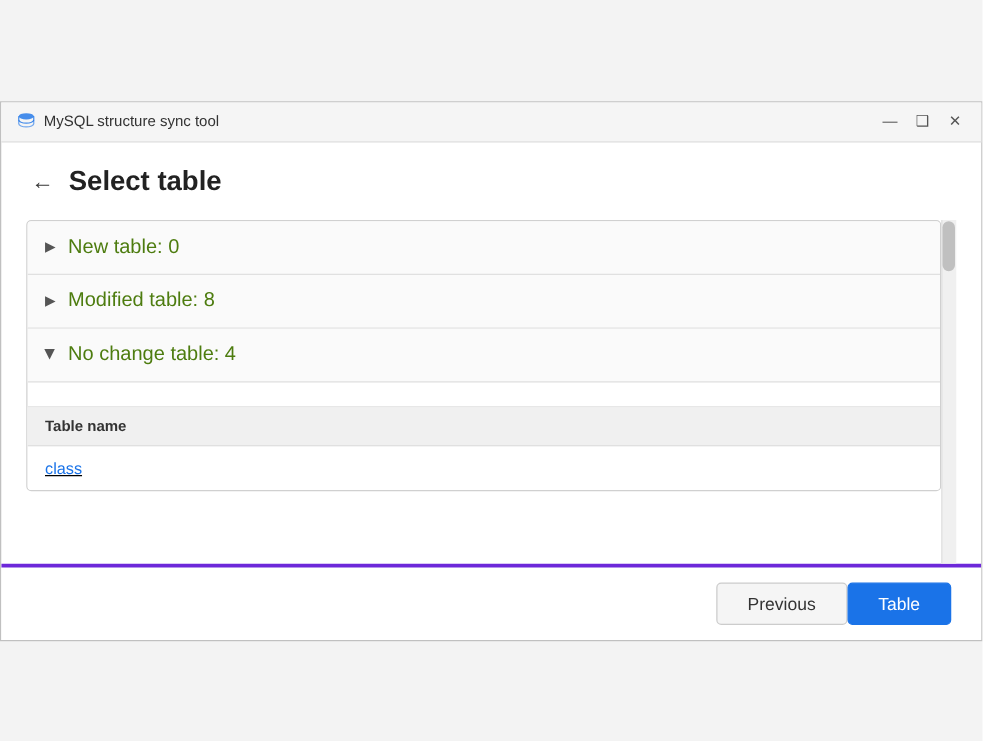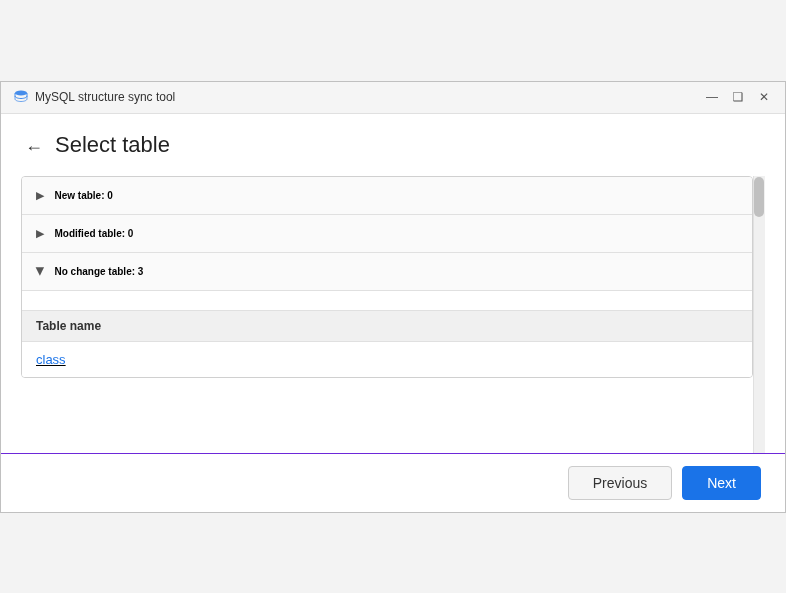--- a/index.html
+++ b/index.html
@@ -82,21 +82,21 @@
 
     .back-arrow {
       font-size: 18px;
       color: #333;
       cursor: pointer;
       line-height: 1;
     }
 
     .page-title {
       font-size: 22px;
-      font-weight: 400;
+      font-weight: 700;
       color: #222;
     }
 
     .table-container {
       border: 1px solid #d0d0d0;
       border-radius: 4px;
       overflow: hidden;
       margin-right: 12px;
     }
 
@@ -119,23 +119,22 @@
       color: #555;
       margin-right: 10px;
       transition: transform 0.2s;
     }
 
     .chevron.open {
       transform: rotate(90deg);
     }
 
     .section-label {
-      font-size: 10px;
-      color: #000000;
-      font-weight: bold;
+      font-size: 16px;
+      color: #4d7c0f;
     }
 
     .sub-table {
       border-top: 1px solid #e0e0e0;
       background: #fff;
       margin-top: 19px;
     }
 
     .sub-table-header {
       display: grid;
@@ -166,22 +165,21 @@
     .sub-table-row span {
       font-size: 13px;
       color: #1a73e8;
     }
 
     .footer {
       display: flex;
       justify-content: flex-end;
       align-items: flex-start;
       padding: 12px 24px;
-      gap: 10px;
-      border-top: 1px solid #6d28d9;
+      border-top: 3px solid #6d28d9;
       background: #fff;
       flex-shrink: 0;
     }
 
     .btn {
       padding: 8px 24px;
       border-radius: 4px;
       font-size: 14px;
       cursor: pointer;
       border: 1px solid #ccc;
@@ -253,26 +251,26 @@
     <div style="position: relative; flex: 1; display: flex; flex-direction: column; overflow: hidden; padding: 0 20px;">
       <div class="table-container">
 
         <div class="section-row">
           <span class="chevron">▶</span>
           <span class="section-label">New table: 0</span>
         </div>
 
         <div class="section-row">
           <span class="chevron">▶</span>
-          <span class="section-label">Modified table: 0</span>
+          <span class="section-label">Modified table: 8</span>
         </div>
 
         <div class="section-row">
           <span class="chevron open">▶</span>
-          <span class="section-label">No change table: 3</span>
+          <span class="section-label">No change table: 4</span>
         </div>
 
         <div class="sub-table">
           <div class="sub-table-header">
             <span>Table name</span>
           </div>
           <div class="sub-table-row">
             <span>class</span>
             <span></span>
           </div>
@@ -280,16 +278,16 @@
 
       </div>
 
       <div class="scrollbar-track" style="position:absolute; right:20px; top:0; bottom:0; width:12px; background:#f0f0f0; border-left:1px solid #e0e0e0;">
         <div class="scrollbar-thumb"></div>
       </div>
     </div>
 
     <div class="footer">
       <button class="btn">Previous</button>
-      <button class="btn btn-primary">Next</button>
+      <button class="btn btn-primary">Table</button>
     </div>
   </div>
 </div>
 
 </body></html>

